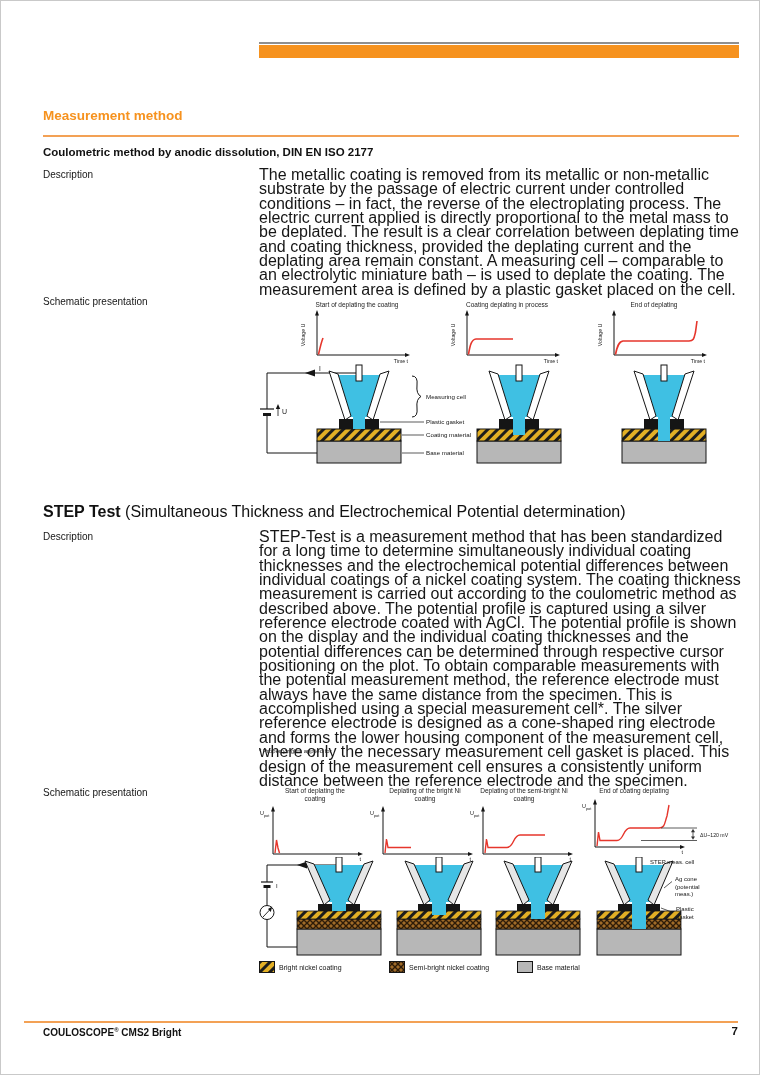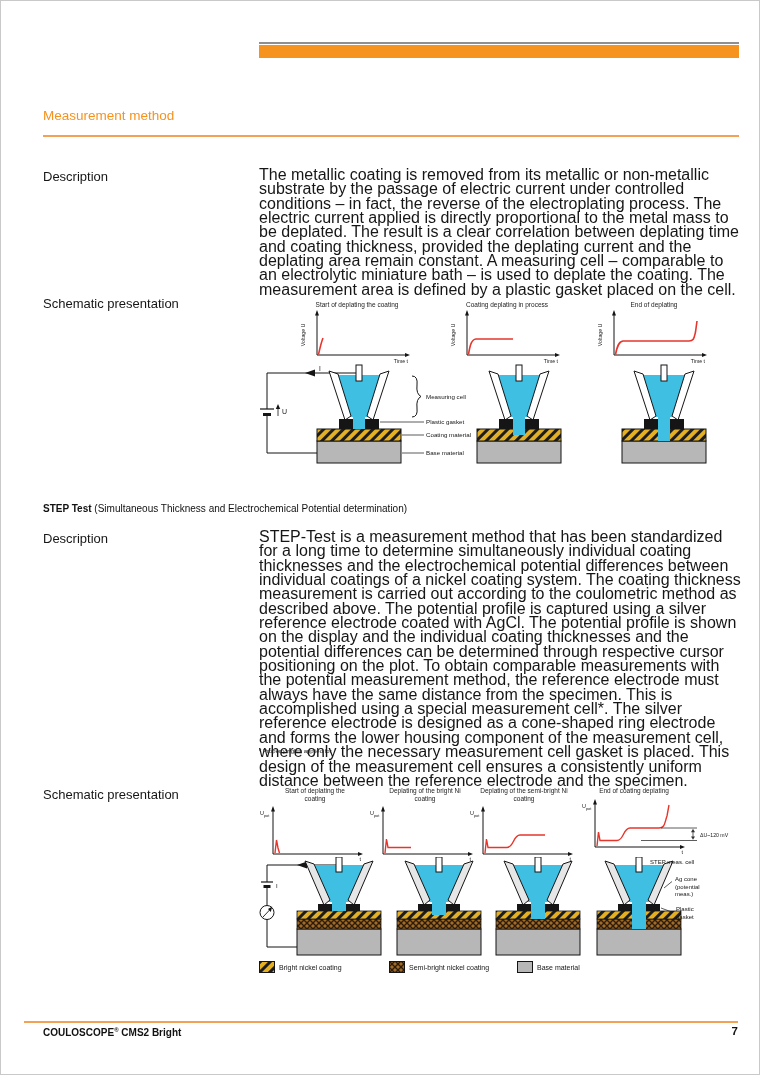--- a/index.html
+++ b/index.html
@@ -5,25 +5,25 @@
   html,body{margin:0;padding:0;background:#ffffff;}
   .page{
     position:relative;width:760px;height:1075px;background:#fff;
     border:1px solid #c9c9c9;box-sizing:border-box;overflow:hidden;
     font-family:"Liberation Sans","DejaVu Sans",sans-serif;color:#161616;
   }
   .abs{position:absolute;}
   .bar-gray{background:#8f8f8f;}
   .bar-orange{background:#F6921E;}
   .rule-orange{background:#F3A155;}
-  .sec-title{font-size:13.5px;font-weight:normal;color:#F6921E;}
+  .sec-title{font-size:13.5px;font-weight:bold;color:#F6921E;}
   .subhead{font-size:11.5px;font-weight:bold;color:#111;}
-  .sidelabel{font-size:13px;color:#161616;}
+  .sidelabel{font-size:10px;color:#161616;}
   .para{font-size:16px;line-height:14.35px;color:#161616;}
-  .stephead{font-size:10px;color:#111;}
+  .stephead{font-size:16px;color:#111;}
   .stephead b{font-weight:bold;}
   .footnote{font-size:6px;color:#222;}
   .gtitle{font-size:6.5px;line-height:7.6px;text-align:center;color:#222;}
   .gblock{position:absolute;}
   .footer-brand{font-size:10px;font-weight:bold;color:#111;}
   .footer-brand sup{font-size:6px;}
   .pagenum{font-size:11.5px;font-weight:bold;color:#111;text-align:right;}
   .legend-item{position:absolute;display:flex;align-items:center;}
   .legend-item span{font-size:7px;margin-left:4px;color:#161616;}
   svg{display:block;}
@@ -45,20 +45,21 @@
   </defs>
 </svg>
 
 <div class="page">
 
   <div class="abs bar-gray" style="left:258px;top:41px;width:480px;height:2px"></div>
   <div class="abs bar-orange" style="left:258px;top:44px;width:480px;height:13px"></div>
 
   <div class="abs sec-title" style="left:42px;top:107px">Measurement method</div>
   <div class="abs rule-orange" style="left:42px;top:134px;width:696px;height:2px"></div>
+  <div class="abs subhead" style="left:42px;top:145px">Coulometric method by anodic dissolution, DIN EN ISO 2177</div>
 
   <div class="abs sidelabel" style="left:42px;top:168px">Description</div>
   <div class="abs para" style="left:258px;top:167px;width:482px">The metallic coating is removed from its metallic or non-metallic substrate by the passage of electric current under controlled conditions – in fact, the reverse of the electroplating process. The electric current applied is directly proportional to the metal mass to be deplated. The result is a clear correlation between deplating time and coating thickness, provided the deplating current and the deplating area remain constant. A measuring cell – comparable to an electrolytic miniature bath – is used to deplate the coating. The measurement area is defined by a plastic gasket placed on the cell.</div>
 
   <div class="abs sidelabel" style="left:42px;top:295px">Schematic presentation</div>
 
   <div class="gblock" style="left:296px;top:300px;width:120px">
     <div class="gtitle">Start of deplating the coating</div>
     <svg width="118" height="54" viewBox="0 0 118 54">
       <line x1="20" y1="46" x2="20" y2="5" stroke="#151515" stroke-width="1"></line>

